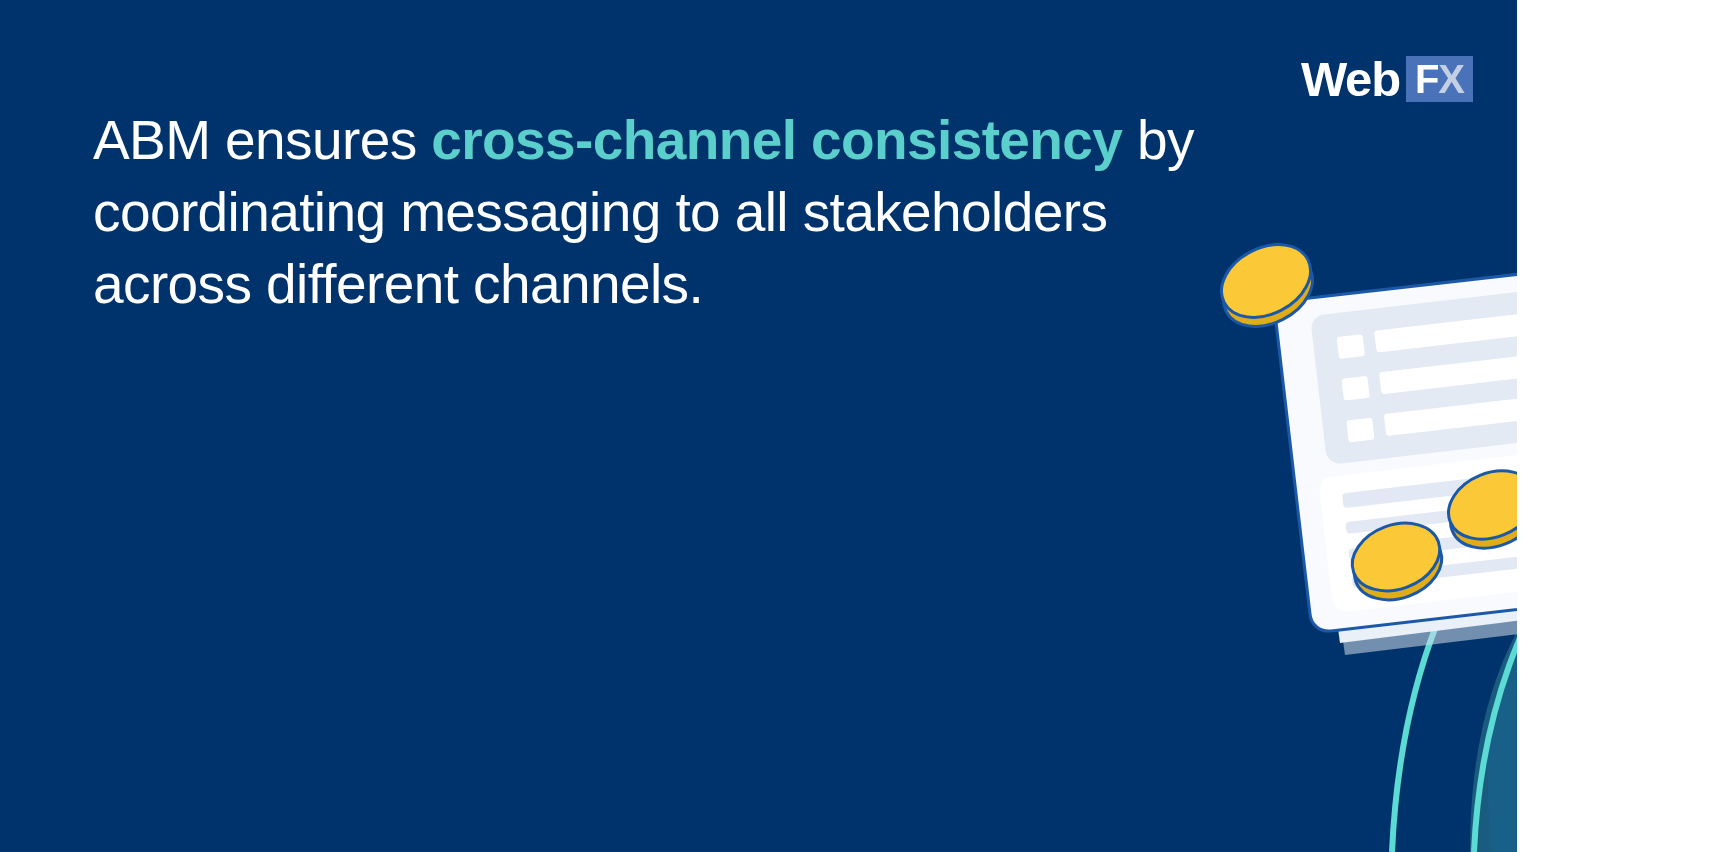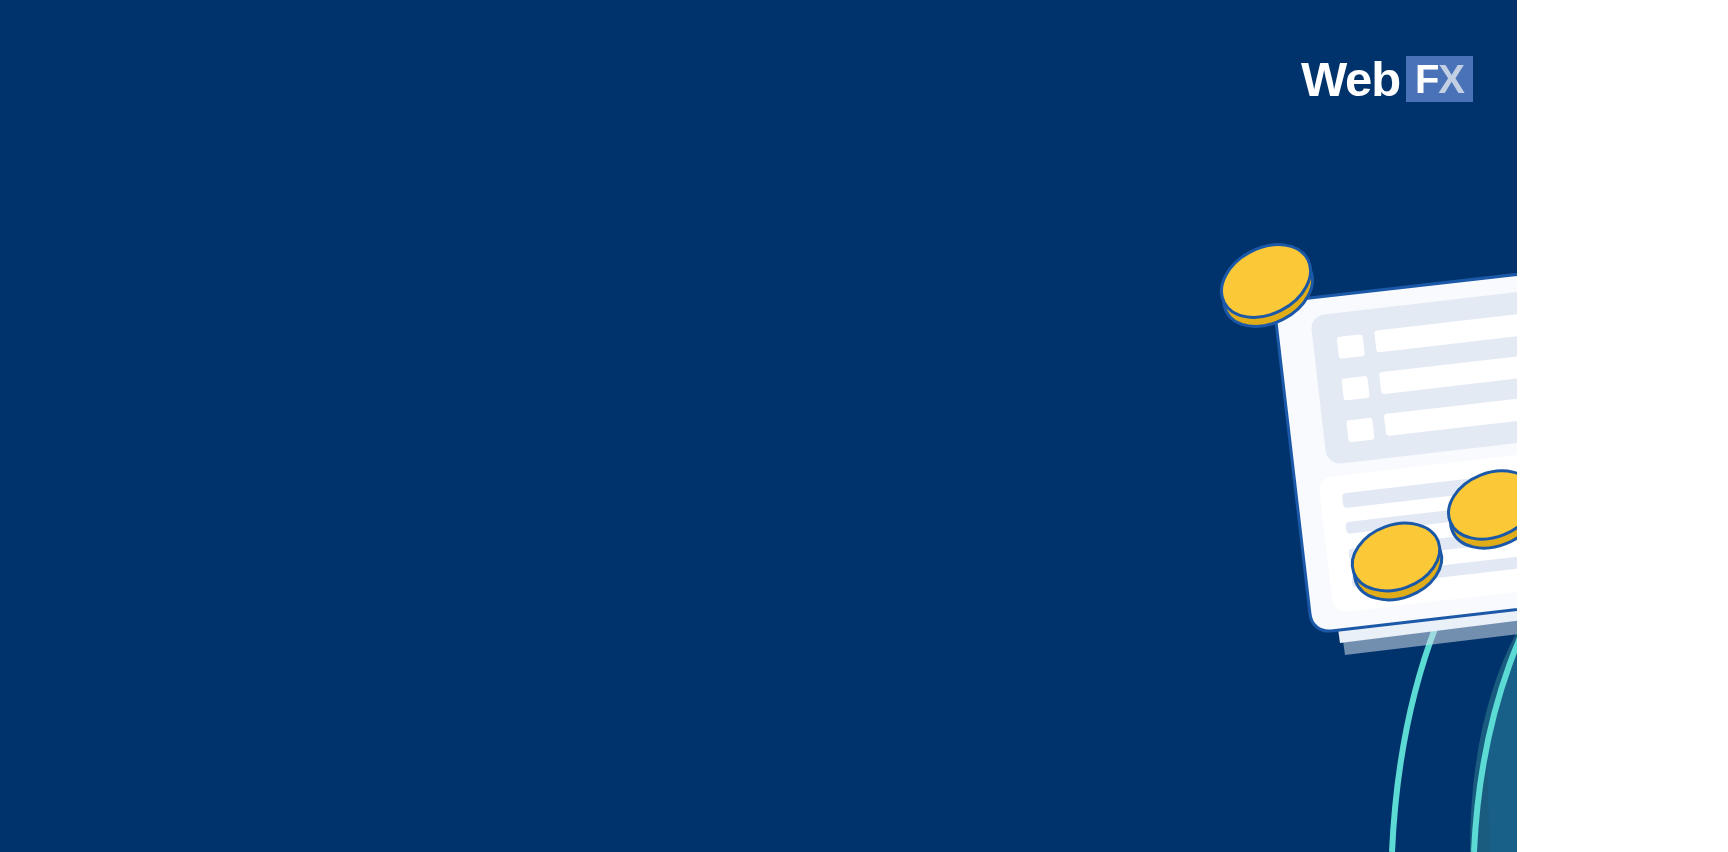--- a/index.html
+++ b/index.html
@@ -181,17 +181,18 @@
   <div id="logo">
     <span class="logo-web">Web</span>
     <span class="logo-fx-box">
       <span class="logo-f">F</span>
       <span class="logo-x">X</span>
     </span>
   </div>
 
   <div id="copy">
 
+    <p class="para"><span>ABM ensures </span><span class="hl">cross-channel consistency</span><span> by coordinating messaging to all stakeholders across different channels.</span></p>
 
 
   </div>
 
 </div>
 
 </body></html>

